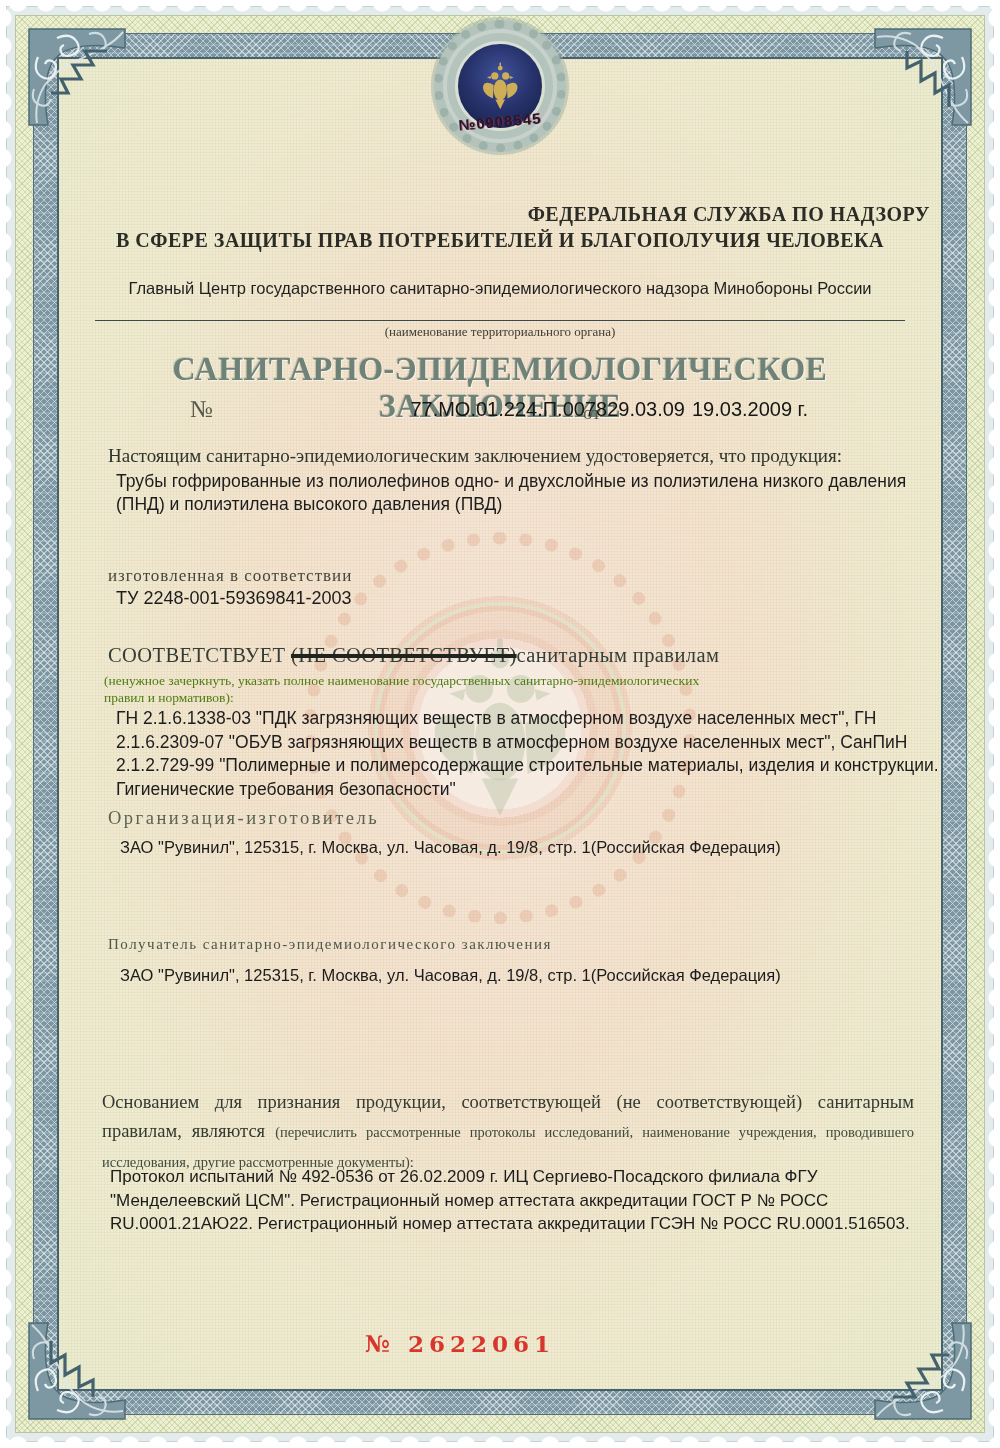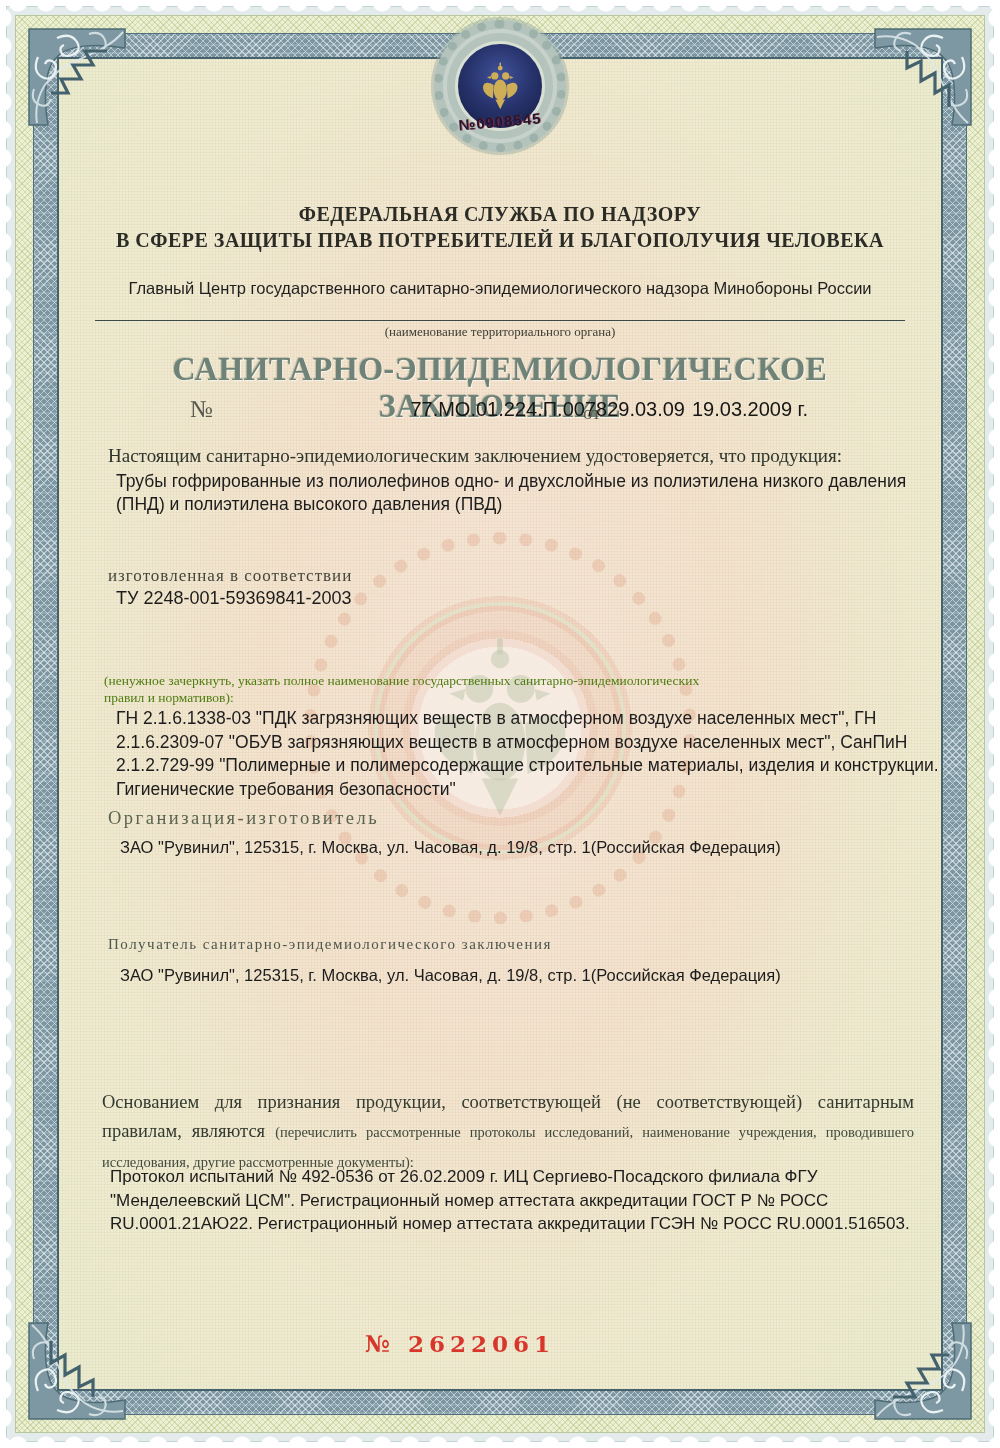--- a/index.html
+++ b/index.html
@@ -73,21 +73,21 @@
         rgba(210,222,190,.45) 45% 46.5%,
         rgba(214,120,90,.14) 46.5% 48.5%,
         rgba(214,120,90,0) 48.5%);
       outline:13px dotted rgba(214,140,110,.25);outline-offset:-9px;
       display:flex;align-items:center;justify-content:center;}
   .watermark svg{width:230px;height:230px;opacity:.5;}
 
   
   .txt{position:absolute;z-index:3;}
   .center{left:70px;right:70px;text-align:center;}
-  .hdr1{top:203px;font-weight:bold;font-size:20px;color:#2c2c27;letter-spacing:.5px;}
+  .hdr1{top:203px;font-weight:bold;font-size:20px;color:#2c2c27;letter-spacing:.5px;text-align:right;}
   .hdr2{top:229px;font-weight:bold;font-size:20px;color:#2c2c27;letter-spacing:.5px;}
   .org{top:264px;font-family:"Liberation Sans",sans-serif;font-size:16.5px;color:#1f1f1f;margin-top:15px;}
   .rule{position:absolute;left:95px;right:95px;top:320px;height:0;border-top:1.5px solid #3d4a49;z-index:3;}
   .org-caption{top:324px;font-size:13px;color:#3d3d33;}
   .title{top:351px;font-weight:bold;font-size:33px;color:#6e8277;letter-spacing:.5px;
       transform:scaleX(.97);
       text-shadow:1px 1px 0 rgba(255,255,255,.55),-1px -1px 0 rgba(80,100,88,.25);}
   .numrow{top:396px;left:95px;right:95px;height:28px;}
   .no-label{position:absolute;left:95px;top:0;font-size:24px;color:#55584c;}
   .number{position:absolute;left:190px;width:400px;top:2px;text-align:right;
@@ -224,20 +224,23 @@
     <span class="date">19.03.2009 г.</span>
   </div>
 
   <div class="txt statement">Настоящим санитарно-эпидемиологическим заключением удостоверяется, что продукция:</div>
   <div class="txt product">Трубы гофрированные из полиолефинов одно- и двухслойные из полиэтилена низкого давления
 (ПНД) и полиэтилена высокого давления (ПВД)</div>
 
   <div class="txt made-label">изготовленная в соответствии</div>
   <div class="txt made-value">ТУ 2248-001-59369841-2003</div>
 
+  <div class="txt compliance">
+    <span>СООТВЕТСТВУЕТ </span><span class="struck">(НЕ СООТВЕТСТВУЕТ)</span><span>санитарным правилам</span>
+  </div>
   <div class="txt note">(ненужное зачеркнуть, указать полное наименование государственных санитарно-эпидемиологических
 правил и нормативов):</div>
   <div class="txt regs">ГН 2.1.6.1338-03 "ПДК загрязняющих веществ в атмосферном воздухе населенных мест", ГН
 2.1.6.2309-07 "ОБУВ загрязняющих веществ в атмосферном воздухе населенных мест", СанПиН
 2.1.2.729-99 "Полимерные и полимерсодержащие строительные материалы, изделия и конструкции.
 Гигиенические требования безопасности"</div>
 
   <div class="txt manuf-label">Организация-изготовитель</div>
   <div class="txt manuf-value">ЗАО "Рувинил", 125315, г. Москва, ул. Часовая, д. 19/8, стр. 1(Российская Федерация)</div>
 

